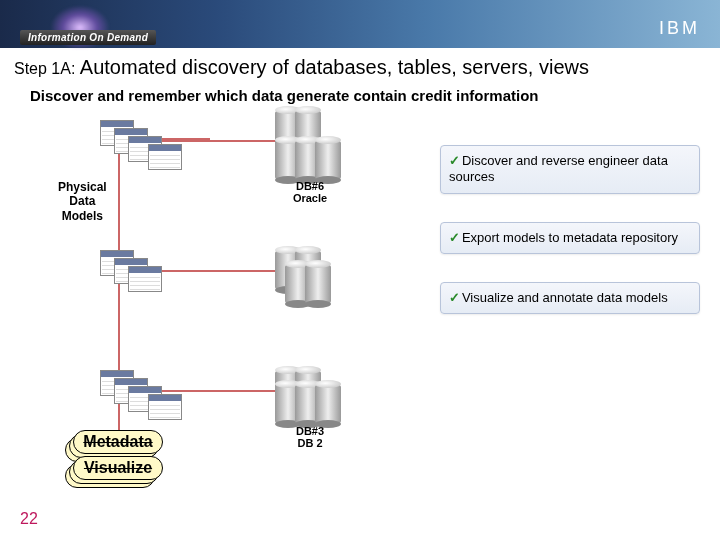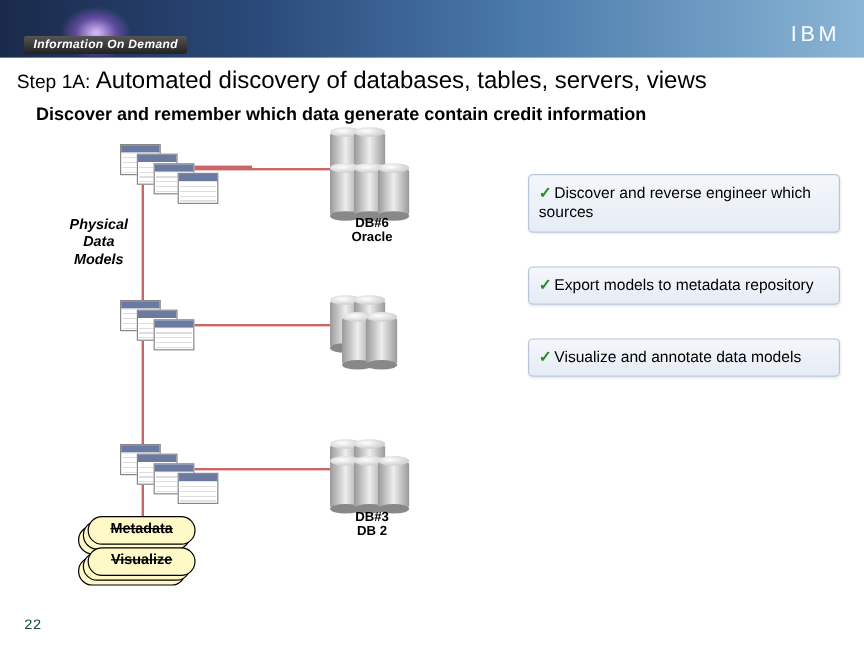--- a/index.html
+++ b/index.html
@@ -26,28 +26,28 @@
   .cyl::after { content: ""; position: absolute; bottom: -4px; left: 0; right: 0; height: 8px; border-radius: 50%; background: #888; }
   .dbc1 { left: 275px; top: 0px; }
   .dbc2 { left: 275px; top: 140px; }
   .dbc3 { left: 275px; top: 260px; }
   .db-label { position: absolute; font-size: 11px; font-weight: bold; text-align: center; line-height: 1.1; }
   .dbl1 { left: 280px; top: 70px; width: 60px; }
   .dbl2 { left: 272px; top: 195px; width: 78px; }
   .dbl3 { left: 285px; top: 315px; width: 50px; }
   .repo { position: absolute; left: 65px; top: 320px; }
   .repo-box { position: absolute; width: 90px; height: 24px; border: 1.5px solid #000; border-radius: 12px; background: #fff9c8; }
-  .repo-text { position: absolute; font-size: 12px; font-weight: bold; text-align: center; width: 90px; text-decoration: line-through; }
+  .repo-text { position: absolute; font-size: 16px; font-weight: bold; text-align: center; width: 90px; text-decoration: line-through; }
   .line { position: absolute; background: #c66; }
   .hline { height: 2px; }
   .vline { width: 2px; }
   .bullets { position: absolute; right: 20px; top: 35px; width: 260px; display: flex; flex-direction: column; gap: 28px; }
   .bullet { background: linear-gradient(#f4f6fb, #e6ecf5); border: 1px solid #b8c4da; border-radius: 4px; padding: 7px 9px 7px 8px; font-size: 13px; color: #000; line-height: 1.25; box-shadow: 0 1px 2px rgba(0,0,0,0.08); }
   .check { color: #2a8a2a; font-weight: bold; margin-right: 2px; }
-  .page-num { position: absolute; left: 20px; bottom: 12px; font-size: 12px; color: #14532d; font-family: Liberation Mono, monospace; }
+  .page-num { position: absolute; left: 20px; bottom: 12px; font-size: 16px; color: #be185d; }
 </style>
 </head>
 <body>
 
 <div class="banner">
   <div class="banner-swirl"></div>
   <div class="banner-tag">Information On Demand</div>
   <div class="banner-logo">IBM</div>
 </div>
 
@@ -98,21 +98,21 @@
         <div class="rows"></div>
       </div>
     <div class="table-icon" style="left:28px;top:16px">
         <div class="rows"></div>
       </div>
     <div class="table-icon" style="left:48px;top:24px">
         <div class="rows"></div>
       </div>
   </div>
 
-  <div class="pdm-label" style="white-space:pre;font-style:italic;">Physical
+  <div class="pdm-label" style="white-space:pre;">Physical
 Data
 Models</div>
 
   <div class="db-cluster dbc1">
     <div class="cyl" style="left:0;top:0"></div>
       <div class="cyl" style="left:20px;top:0"></div>
     <div class="cyl" style="left:0;top:30px"></div>
       <div class="cyl" style="left:20px;top:30px"></div>
       <div class="cyl" style="left:40px;top:30px"></div>
   </div>
@@ -140,20 +140,20 @@
     <div class="repo-box" style="left:4px;top:4px"></div>
     <div class="repo-box" style="left:8px;top:0"></div>
     <div class="repo-text" style="left:8px;top:3px">Metadata</div>
     <div class="repo-box" style="left:0;top:34px"></div>
     <div class="repo-box" style="left:4px;top:30px"></div>
     <div class="repo-box" style="left:8px;top:26px"></div>
     <div class="repo-text" style="left:8px;top:29px">Visualize</div>
   </div>
 
   <div class="bullets">
-    <div class="bullet"><span class="check">✓</span><span>Discover and reverse engineer which sources</span></div>
+    <div class="bullet"><span class="check">✓</span><span>Discover and reverse engineer data sources</span></div>
     <div class="bullet"><span class="check">✓</span><span>Export models to metadata repository</span></div>
     <div class="bullet"><span class="check">✓</span><span>Visualize and annotate data models</span></div>
   </div>
 
 </div>
 
 <div class="page-num">22</div>
 
 </body></html>

